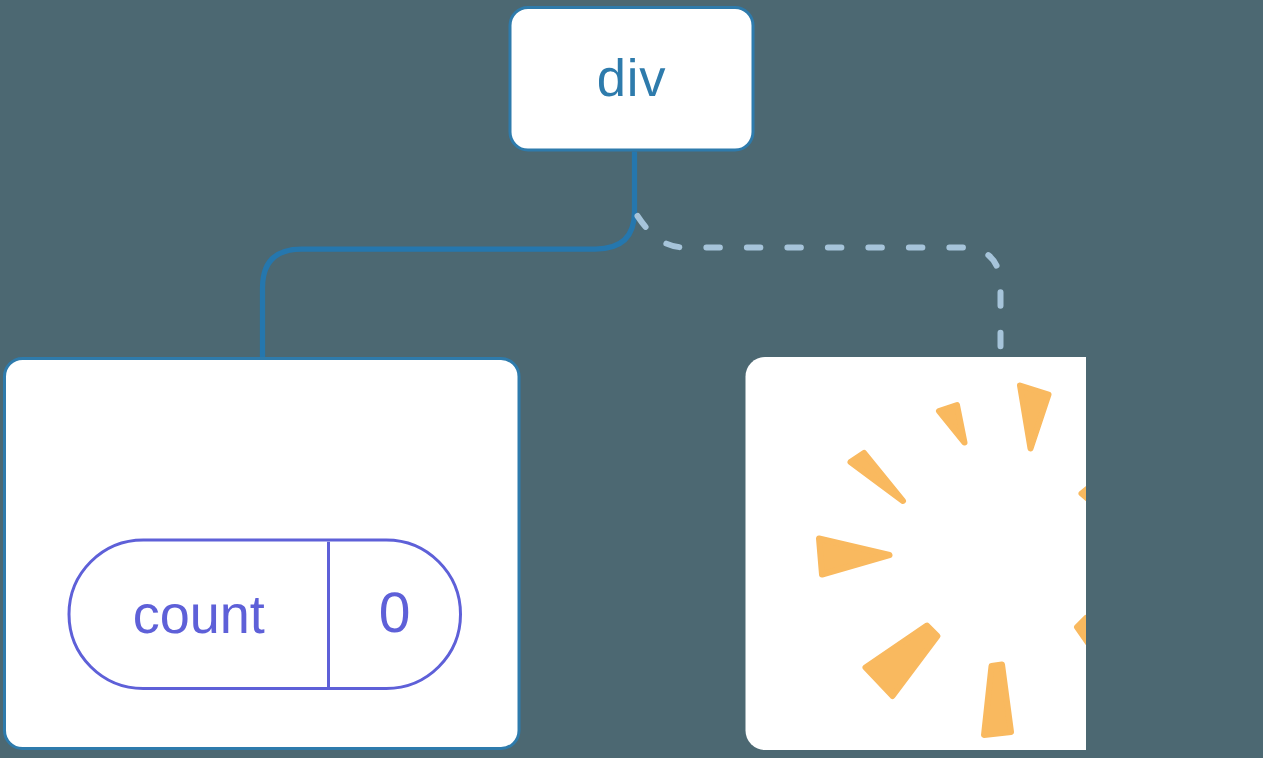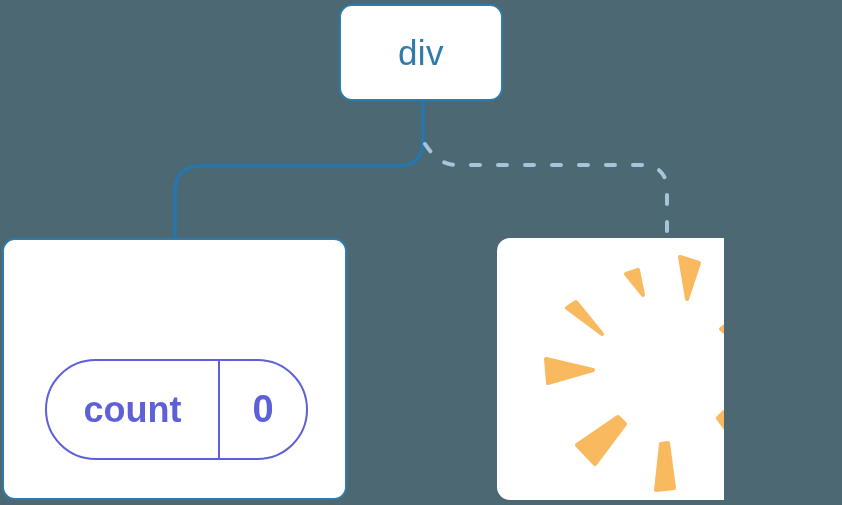--- a/index.html
+++ b/index.html
@@ -95,21 +95,21 @@
   }
   .pill-value-cell {
     flex: 1;
     display: flex;
     align-items: center;
     justify-content: center;
   }
   .pill-key-cell span, .pill-value-cell span {
     color: var(--state-purple);
     font-size: 36px;
-    font-weight: 700;
+    font-weight: 400;
   }
   .pill-value-cell span { font-size: 38px; }
   .node-removed {
     left: 497px; top: 238px;
     width: 340px; height: 262px;
     border-radius: 13px;
   }
   .poof-svg {
     position: absolute;
     left: 0; top: 0;

